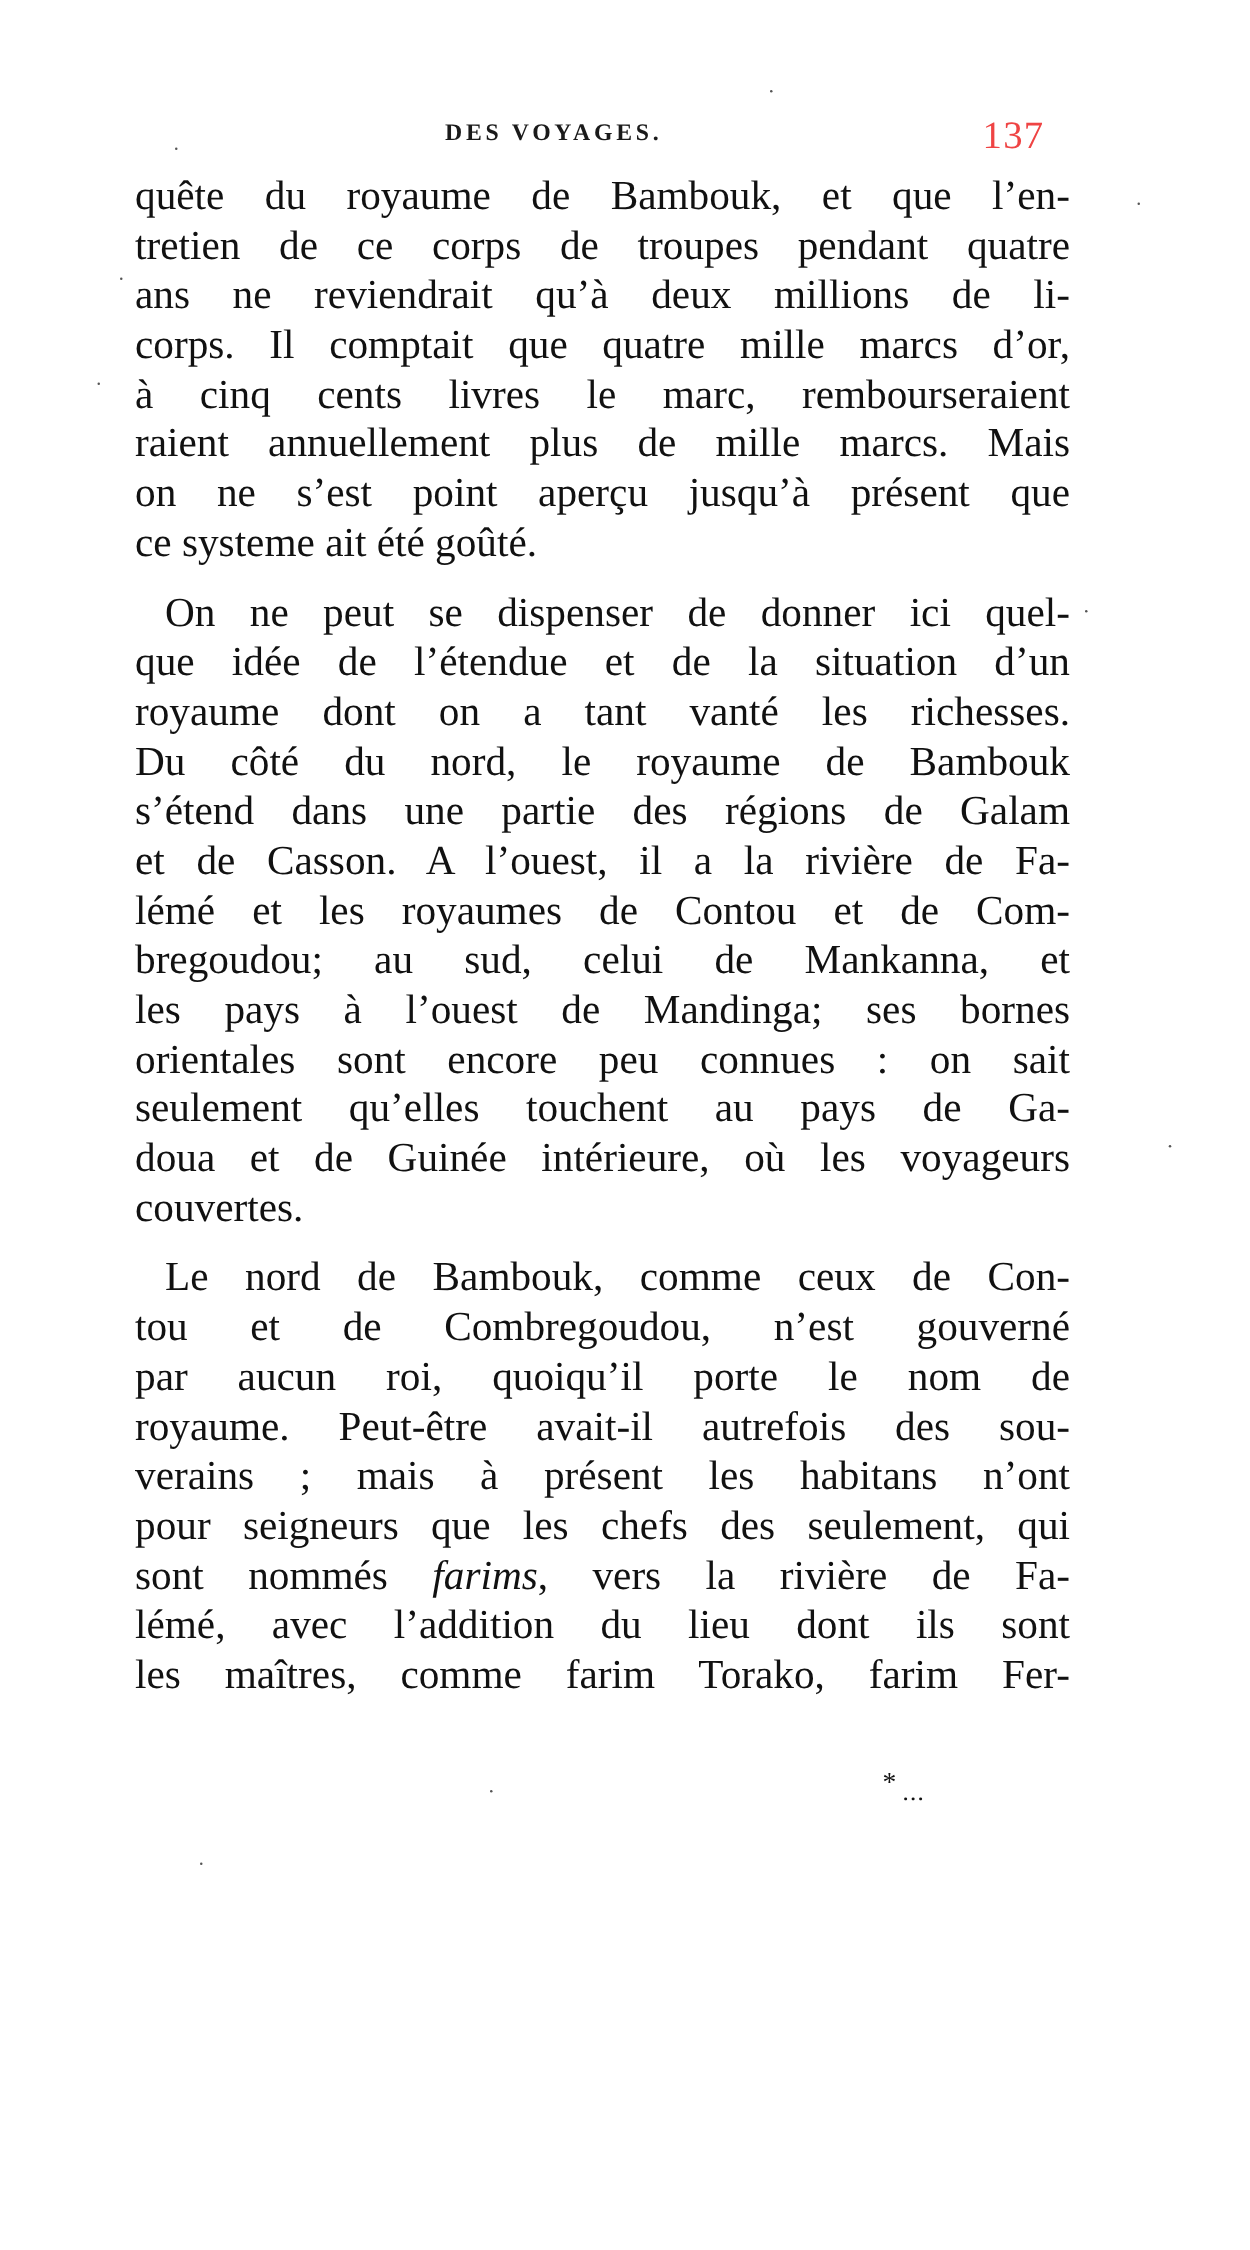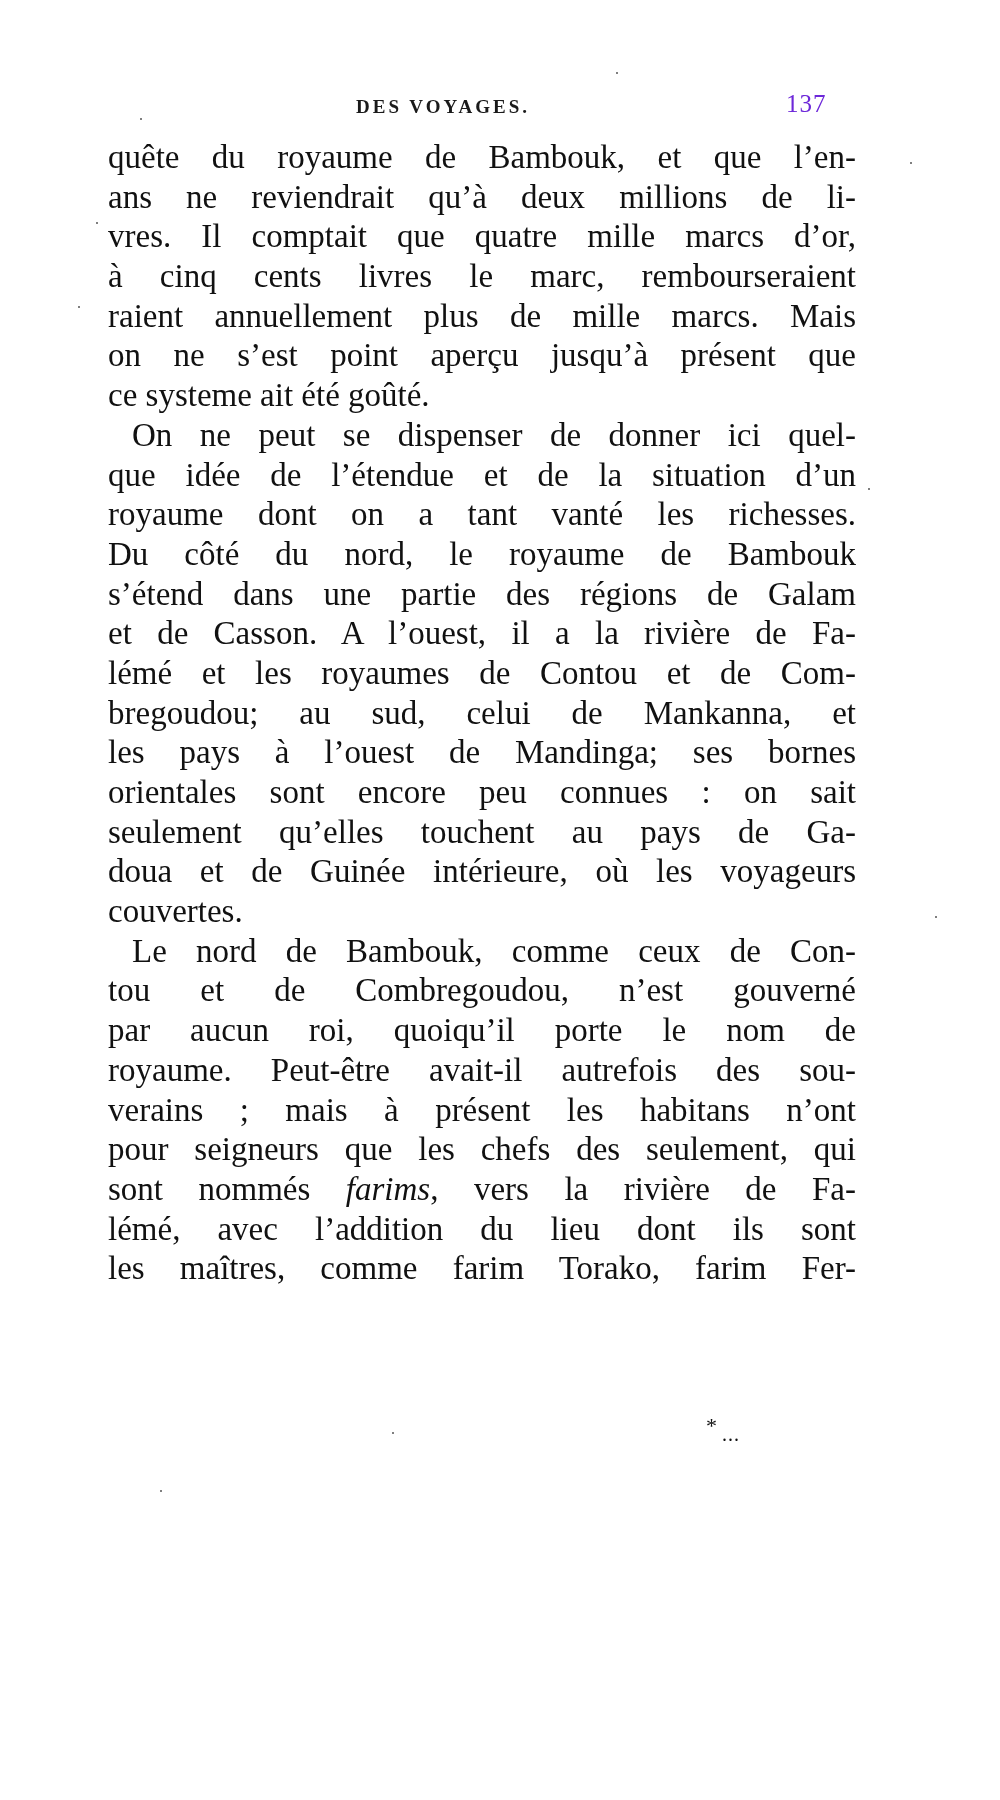--- a/index.html
+++ b/index.html
@@ -33,23 +33,23 @@
     top: 0;
     font-size: 19px;
     letter-spacing: 3px;
     font-weight: bold;
     color: #1a1a1a;
   }
   .page-number {
     position: absolute;
     left: 786px;
     top: -6px;
-    font-size: 25px;
+    font-size: 31px;
     letter-spacing: 1px;
-    color: #6d28d9;
+    color: #ef4444;
   }
   .text-block {
     position: absolute;
     left: 108px;
     top: 138px;
     width: 748px;
     font-family: Liberation Serif, serif;
   }
   .line {
     display: block;
@@ -57,20 +57,21 @@
     line-height: 39.7px;
     font-size: 33px;
     white-space: nowrap;
     text-align: justify;
     text-align-last: justify;
     font-weight: normal;
     color: #111;
   }
   .line.indent {
     padding-left: 24px;
+    margin-top: 16px;
   }
   .line.last {
     text-align-last: left;
   }
   .line i { font-style: italic; margin-top: 12px; }
   .signature-mark {
     position: absolute;
     left: 706px;
     top: 1415px;
     font-size: 22px;
@@ -100,22 +101,23 @@
 
   <div class="running-head">
     <span class="running-title">DES VOYAGES.</span>
     <span class="page-number">137</span>
   </div>
 
   <div class="text-block">
 
     <div>
       <span class="line">quête du royaume de Bambouk, et que l’en-</span>
+      <span class="line">tretien de ce corps de troupes pendant quatre</span>
       <span class="line">ans ne reviendrait qu’à deux millions de li-</span>
-      <span class="line">vres. Il comptait que quatre mille marcs d’or,</span>
+      <span class="line">corps. Il comptait que quatre mille marcs d’or,</span>
       <span class="line">à cinq cents livres le marc, rembourseraient</span>
       <span class="line">raient annuellement plus de mille marcs. Mais</span>
       <span class="line">on ne s’est point aperçu jusqu’à présent que</span>
       <span class="line last">ce systeme ait été goûté.</span>
     </div>
 
     <div>
       <span class="line indent">On ne peut se dispenser de donner ici quel-</span>
       <span class="line">que idée de l’étendue et de la situation d’un</span>
       <span class="line">royaume dont on a tant vanté les richesses.</span>

